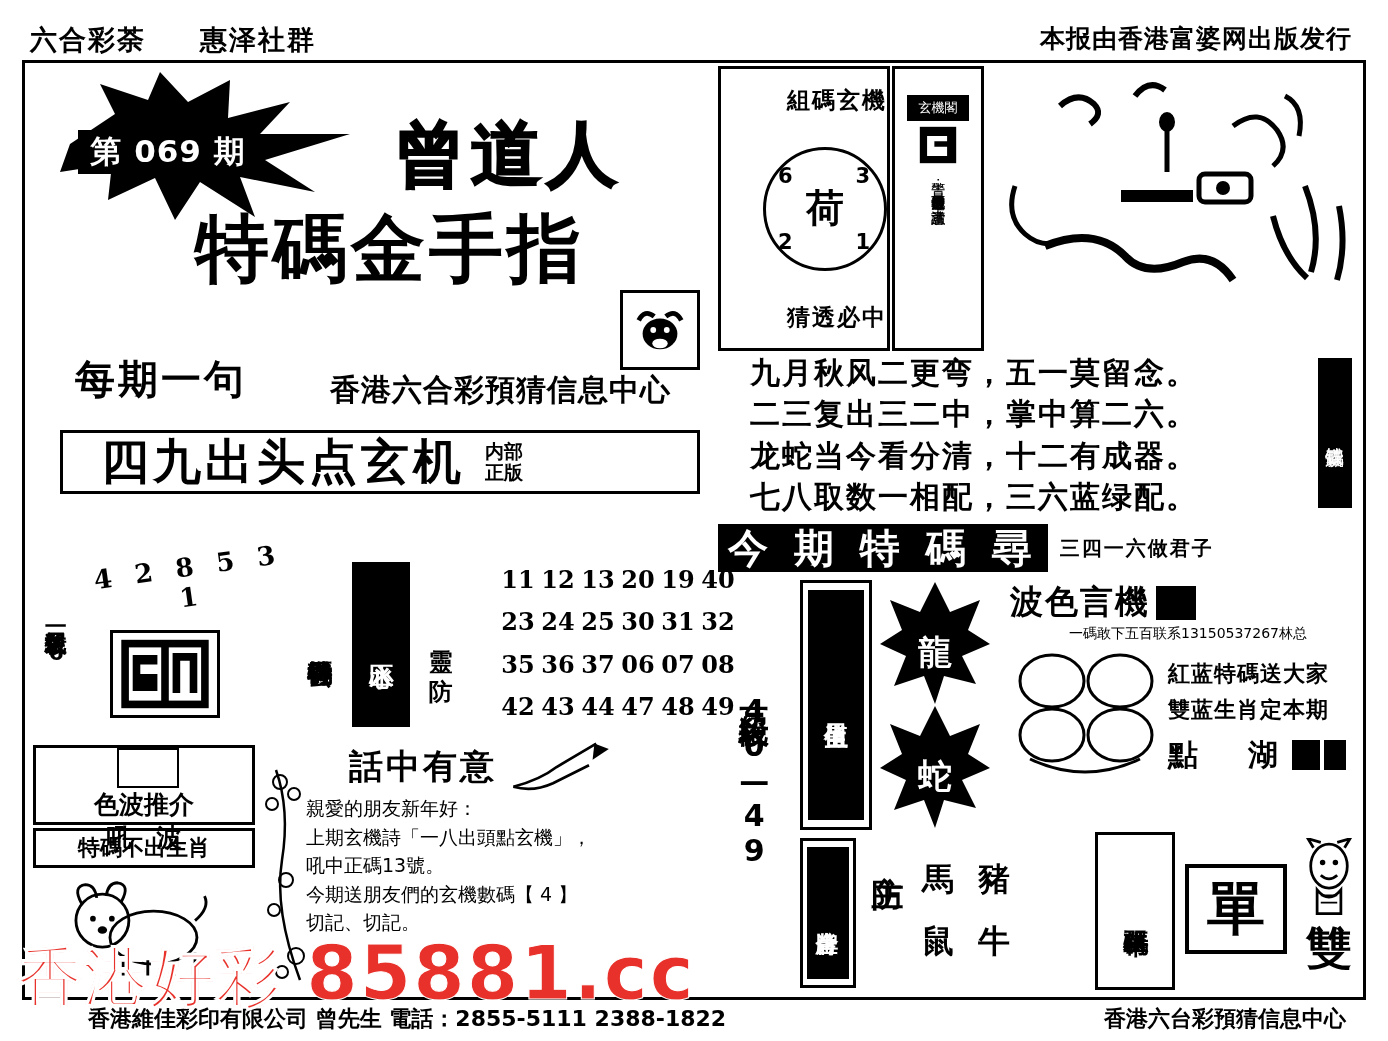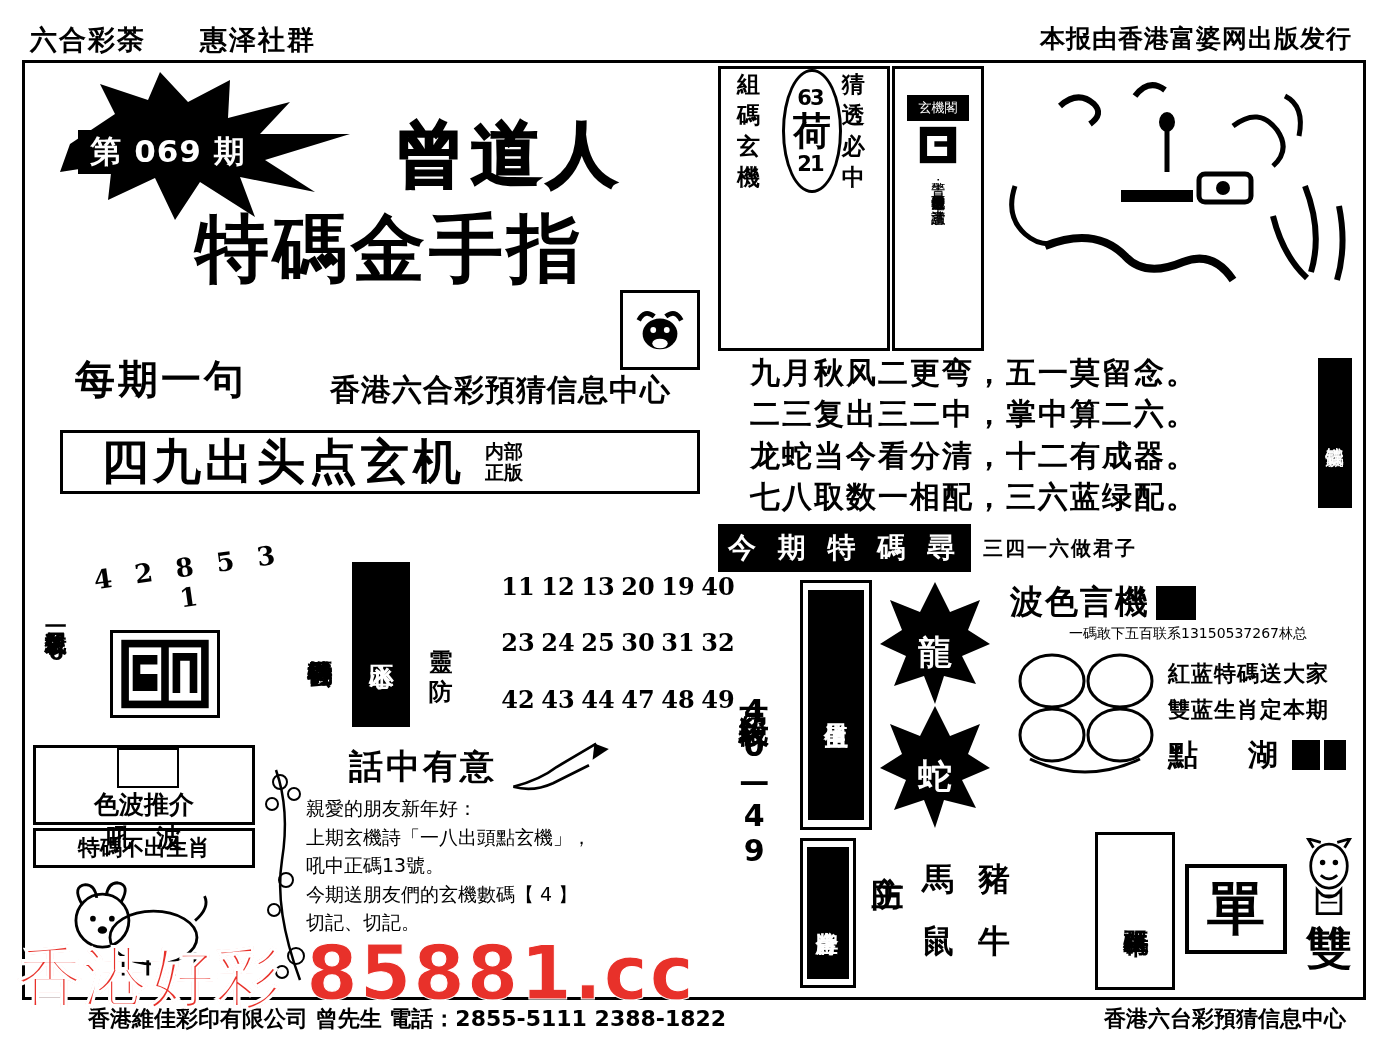--- a/index.html
+++ b/index.html
@@ -69,21 +69,21 @@
   #warnbox{left:892px;top:66px;width:92px;height:285px;}
   #warnbox .lbl{width:62px;height:26px;font-size:13px;}
   #warn-text{font-size:14px;line-height:1.25;}
 
   
   #poem{left:718px;top:352px;width:612px;height:168px;font-size:30px;font-weight:bold;line-height:1.38;letter-spacing:2px;margin-left:32px;}
   #jinnang{right:36px;top:358px;width:34px;height:150px;font-size:19px;line-height:1.1;}
 
   
   #banner{left:718px;top:524px;width:648px;height:48px;}
-  #banner .b1{font-size:28px;font-weight:bold;letter-spacing:6px;}
+  #banner .b1{font-size:40px;font-weight:bold;letter-spacing:6px;}
   #banner .b2{font-size:20px;font-weight:bold;letter-spacing:2px;}
 
   
   #jueshaduan{left:726px;top:580px;width:56px;height:400px;font-size:30px;font-weight:bold;line-height:1.05;}
 
   
   #zhiri{left:800px;top:580px;width:72px;height:250px;}
   #zhiri .t{color:#fff;font-size:24px;font-weight:bold;}
   #dragonsnake{left:880px;top:578px;width:110px;height:252px;}
 
@@ -199,20 +199,28 @@
       </tr>
       <tr>
         <td>23</td>
         <td>24</td>
         <td>25</td>
         <td>30</td>
         <td>31</td>
         <td>32</td>
       </tr>
       <tr>
+        <td>35</td>
+        <td>36</td>
+        <td>37</td>
+        <td>06</td>
+        <td>07</td>
+        <td>08</td>
+      </tr>
+      <tr>
         <td>42</td>
         <td>43</td>
         <td>44</td>
         <td>47</td>
         <td>48</td>
         <td>49</td>
       </tr>
     </tbody>
       </table>
   </div>
@@ -266,21 +274,21 @@
       <circle cx="24" cy="22" r="7" fill="none" stroke="#000" stroke-width="2"></circle>
       <circle cx="38" cy="34" r="6" fill="none" stroke="#000" stroke-width="2"></circle>
       <circle cx="16" cy="44" r="6" fill="none" stroke="#000" stroke-width="2"></circle>
       <circle cx="30" cy="120" r="7" fill="none" stroke="#000" stroke-width="2"></circle>
       <circle cx="18" cy="150" r="6" fill="none" stroke="#000" stroke-width="2"></circle>
       <circle cx="40" cy="196" r="8" fill="none" stroke="#000" stroke-width="2"></circle>
       <circle cx="26" cy="212" r="6" fill="none" stroke="#000" stroke-width="2"></circle>
     </svg>
   </div>
 
-  <div class="abs bd" id="zuma" style="display:flex;align-items:flex-start;justify-content:space-around;padding-left:16px;">
+  <div class="abs bd" id="zuma" style="display:flex;flex-direction:column;align-items:flex-end;justify-content:space-around;">
     <div class="cap">組碼玄機</div>
     <div class="circle ctr">
       <span class="mid serif">荷</span>
       <span class="c" style="left:12px;top:14px;">6</span>
       <span class="c" style="right:14px;top:14px;">3</span>
       <span class="c" style="left:12px;bottom:14px;">2</span>
       <span class="c" style="right:14px;bottom:14px;">1</span>
     </div>
     <div class="cap">猜透必中</div>
   </div>

